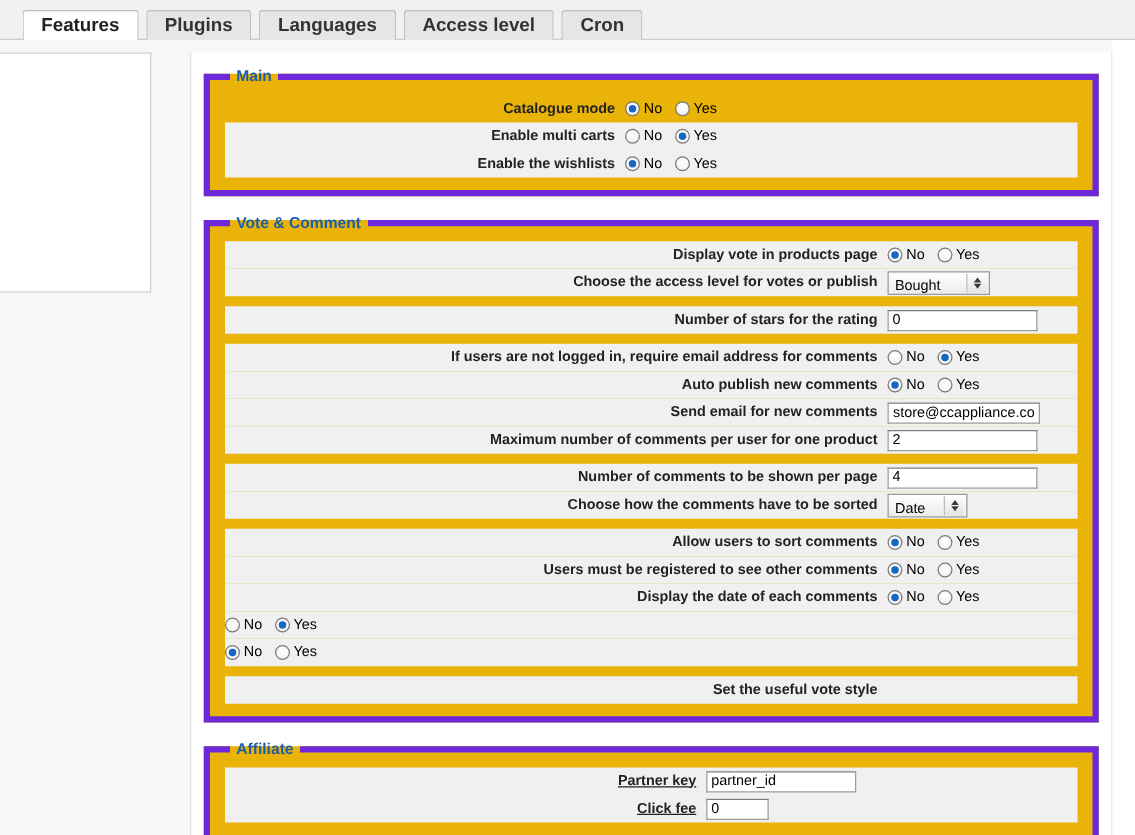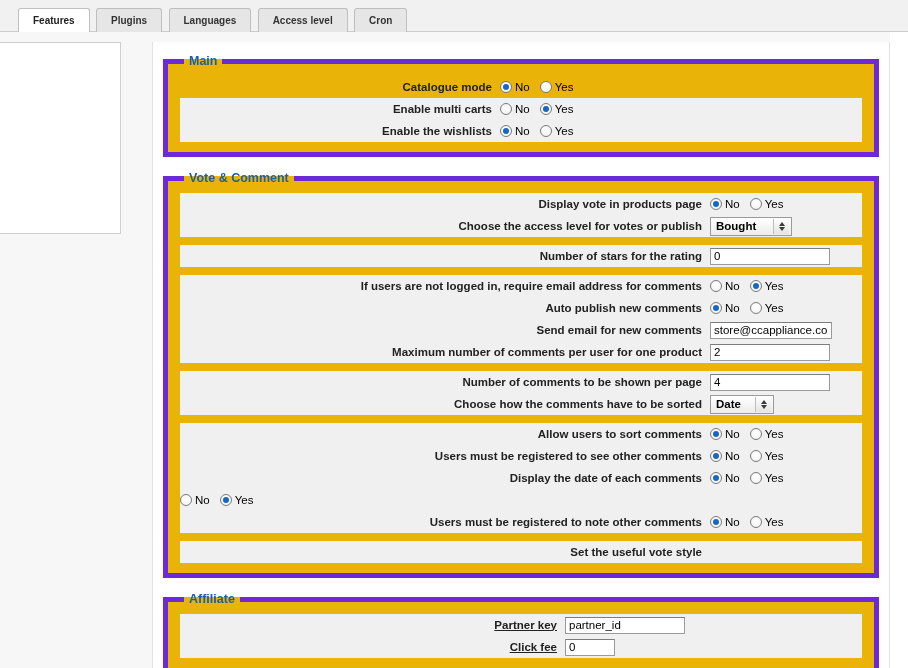--- a/index.html
+++ b/index.html
@@ -23,21 +23,21 @@
     background: #f1f1f1;
     border-bottom: 1px solid #cccccc;
     padding-left: 18px;
     box-sizing: border-box;
   }
   .tab {
     display: inline-block;
     margin-top: 7px;
     margin-right: 3px;
     padding: 5px 14px 6px 14px;
-    font-size: 10px;
+    font-size: 15px;
     font-weight: bold;
     color: #333333;
     background: #e6e6e6;
     border: 1px solid #bfbfbf;
     border-bottom: none;
     border-radius: 3px 3px 0 0;
     position: relative;
     top: 1px;
     cursor: pointer;
     line-height: 13px;
@@ -177,31 +177,30 @@
     box-sizing: border-box;
     color: #000000;
   }
   input.w-120 { width: 120px; }
   input.w-122 { width: 122px; }
 
   
   .sel {
     position: relative;
     display: inline-flex;
-    align-items: center;
+    align-items: flex-end;
     height: 19px;
     border: 1px solid #9a9a9a;
     background: linear-gradient(#ffffff, #ececec);
     box-sizing: border-box;
     padding: 0 4px 0 5px;
     font-size: 11.5px;
     color: #000000;
     cursor: pointer;
     white-space: nowrap;
-    font-weight: bold;
   }
   .sel .spin {
     position: absolute;
     right: 2px;
     top: 1px;
     bottom: 1px;
     width: 15px;
     border-left: 1px solid #bdbdbd;
     display: flex;
     flex-direction: column;
@@ -472,21 +471,20 @@
             </div>
             <div class="radio-opt">
               <span class="radio checked"></span>
               <span class="radio-label">Yes</span>
             </div>
           </div>
         </div>
       </div>
 
       <div class="row shade">
-        <div class="lbl w-vote">Users must be registered to note other comments</div>
         <div class="ctl">
           <div class="radio-group">
             <div class="radio-opt">
               <span class="radio checked"></span>
               <span class="radio-label">No</span>
             </div>
             <div class="radio-opt">
               <span class="radio"></span>
               <span class="radio-label">Yes</span>
             </div>

